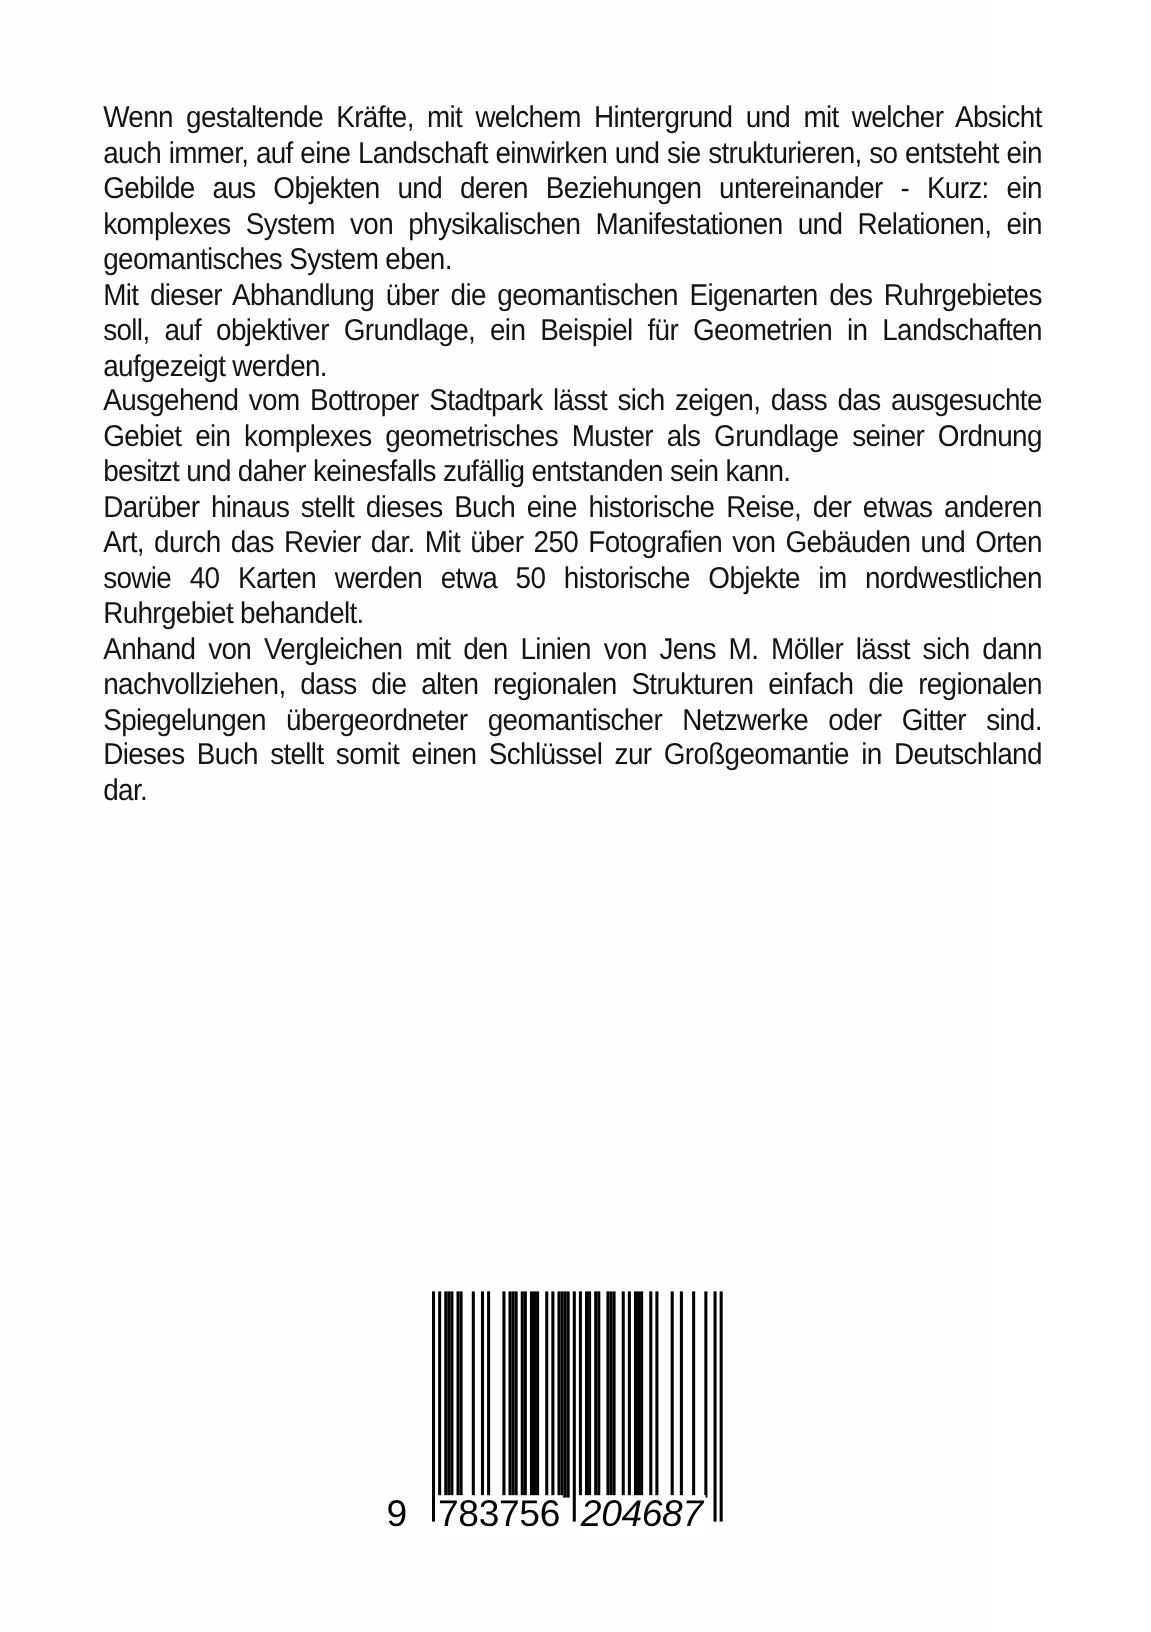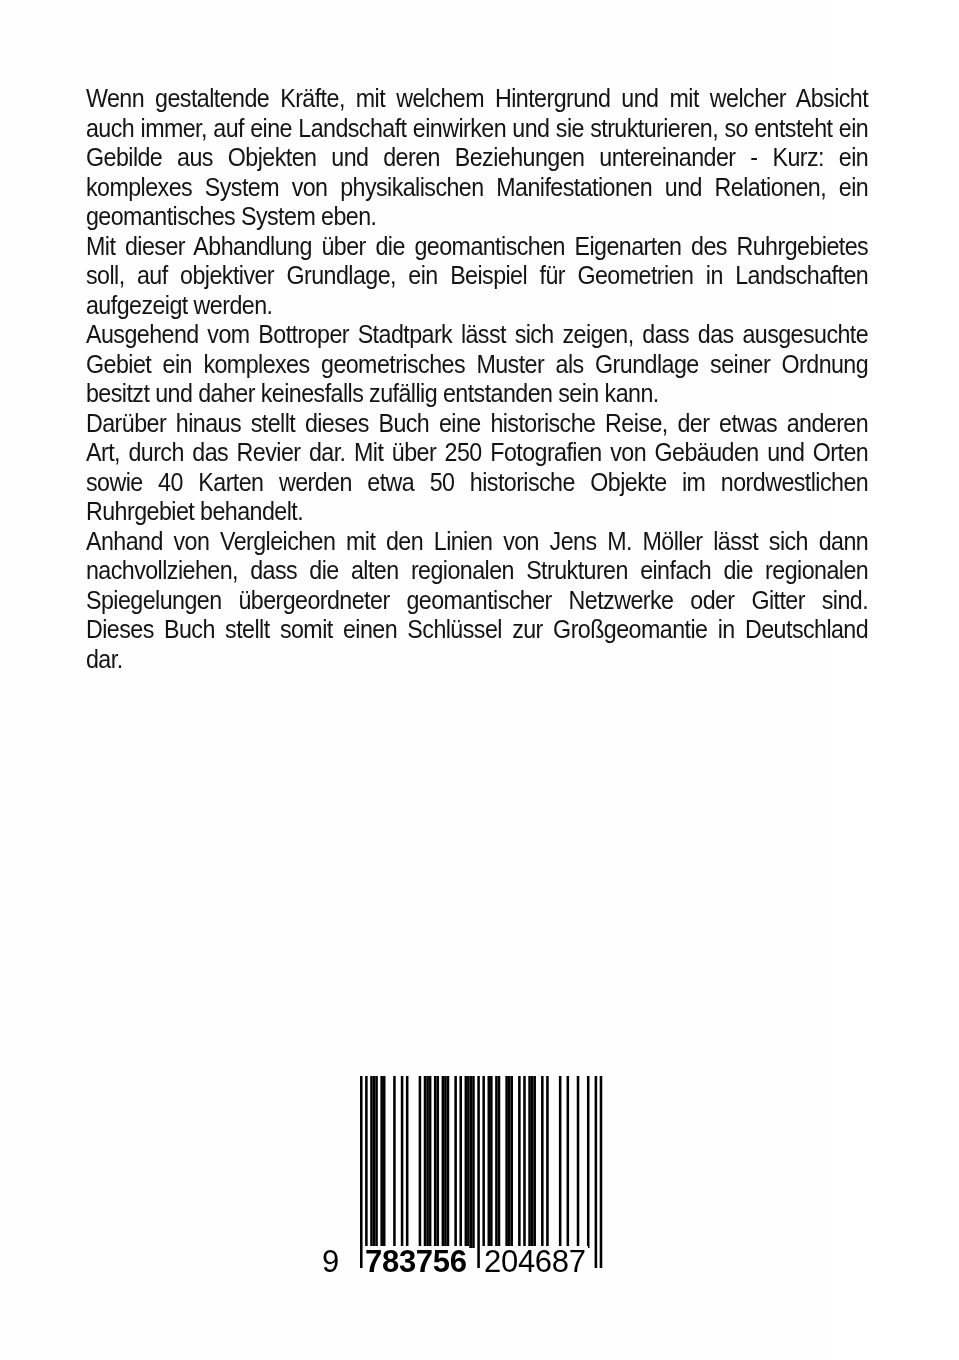--- a/index.html
+++ b/index.html
@@ -13,22 +13,22 @@
     width: 841px;
   }
   .para { margin: 0; text-align: justify; text-align-last: left; hyphens: manual; }
   .barcode-wrap { position: absolute; left: 318px; top: 1076px; width: 290px; height: 210px; }
   .barcode-svg { position: absolute; left: 0; top: 0; }
   .barcode-digit-first, .barcode-digits-left, .barcode-digits-right {
     position: absolute; font-family: "Liberation Sans", sans-serif; font-size: 31px; color: #000;
     line-height: 31px; top: 170px; background: #fff;
   }
   .barcode-digit-first { left: 4px; background: transparent; }
-  .barcode-digits-left { left: 45px; letter-spacing: -0.3px; padding: 0 2px; font-weight: bold; }
-  .barcode-digits-right { left: 164px; letter-spacing: -0.3px; padding: 0 2px; }
+  .barcode-digits-left { left: 45px; letter-spacing: -0.3px; padding: 0 2px; }
+  .barcode-digits-right { left: 164px; letter-spacing: -0.3px; padding: 0 2px; font-style: italic; }
 </style>
 </head>
 <body>
 
 <div class="page">
   <div class="text-block">
     <p class="para">Wenn gestaltende Kräfte, mit welchem Hintergrund und mit welcher Absicht auch immer, auf eine Landschaft einwirken und sie struktu­rieren, so entsteht ein Gebilde aus Objekten und deren Bezie­hungen untereinander - Kurz: ein komplexes System von physi­kalischen Manifestationen und Relationen, ein geomantisches Sys­tem eben.</p>
     <p class="para">Mit dieser Abhandlung über die geomantischen Eigenarten des Ruhrgebietes soll, auf objektiver Grundlage, ein Beispiel für Geomet­rien in Landschaften aufgezeigt werden.</p>
     <p class="para">Ausgehend vom Bottroper Stadtpark lässt sich zeigen, dass das ausgesuchte Gebiet ein komplexes geometrisches Muster als Grundlage seiner Ordnung besitzt und daher keinesfalls zufällig ent­standen sein kann.</p>
     <p class="para">Darüber hinaus stellt dieses Buch eine historische Reise, der etwas anderen Art, durch das Revier dar. Mit über 250 Fotografien von Ge­bäuden und Orten sowie 40 Karten werden etwa 50 historische Ob­jekte im nordwestlichen Ruhrgebiet behandelt.</p>

